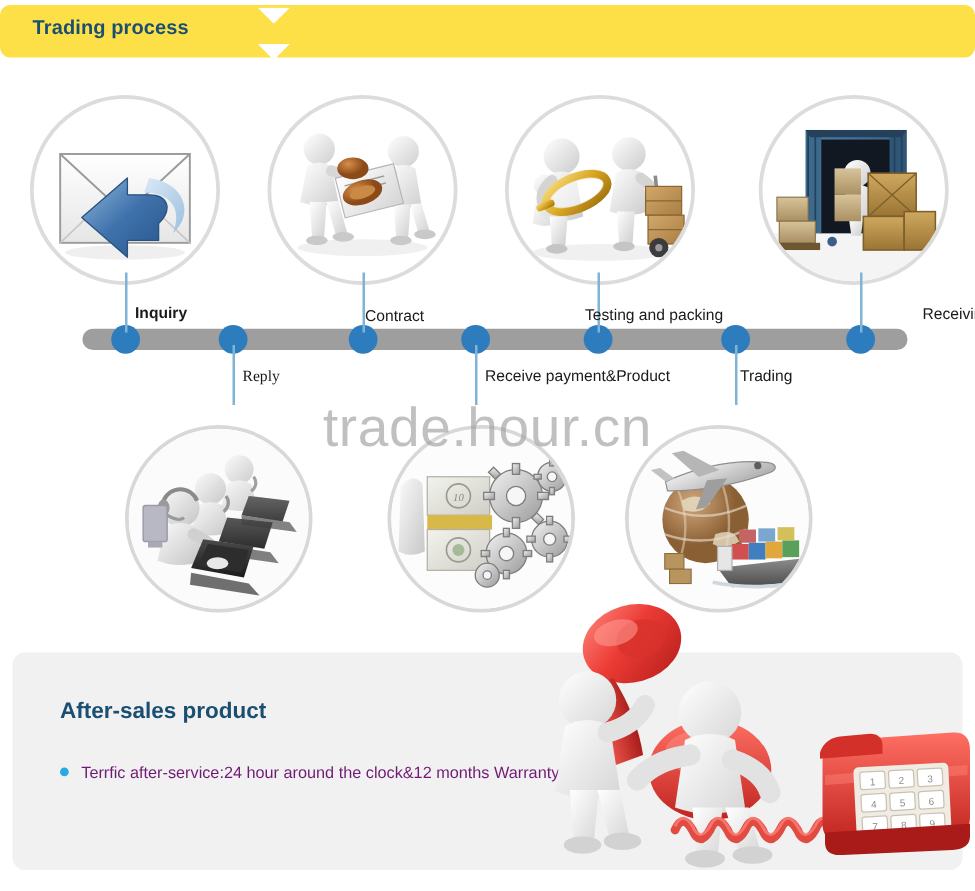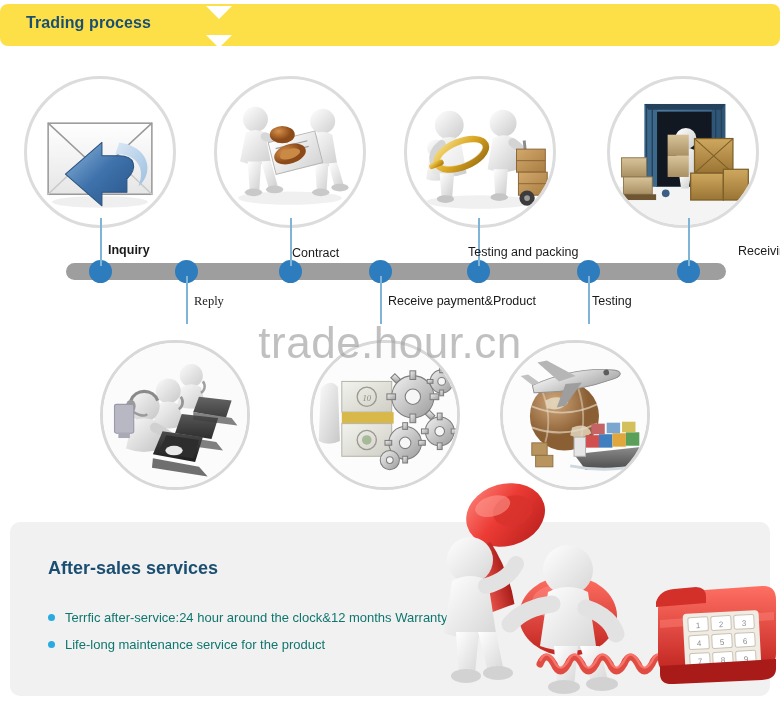--- a/index.html
+++ b/index.html
@@ -127,21 +127,21 @@
     display: flex; align-items: center;
   }
   .bullet-row.r1 { top: 88px; }
   .bullet-row.r2 { top: 115px; }
   .bullet-dot {
     width: 7px; height: 7px; border-radius: 50%;
     background: #29abe2; margin-right: 10px;
     flex: none;
   }
   .bullet-text {
-    font-size: 13px; color: #0f766e; white-space: nowrap;
+    font-size: 13px; color: #701a75; white-space: nowrap;
   }
 
   
   .phone-art {
     position: absolute;
     left: 420px; top: 468px;
     width: 360px; height: 245px;
     z-index: 20;
     pointer-events: none;
   }
@@ -350,21 +350,21 @@
       <div class="tl-stem" style="left: 290px; top: 218px; height: 48px;"></div>
       <div class="tl-label" style="left: 292px; top: 246px;">Contract</div>
       <div class="tl-dot" style="left: 380px;"></div>
       <div class="tl-stem" style="left: 380px; top: 276px; height: 48px;"></div>
       <div class="tl-label" style="left: 388px; top: 294px;">Receive payment&amp;Product</div>
       <div class="tl-dot" style="left: 478px;"></div>
       <div class="tl-stem" style="left: 478px; top: 218px; height: 48px;"></div>
       <div class="tl-label" style="left: 468px; top: 245px;">Testing and packing</div>
       <div class="tl-dot" style="left: 588px;"></div>
       <div class="tl-stem" style="left: 588px; top: 276px; height: 48px;"></div>
-      <div class="tl-label" style="left: 592px; top: 294px;">Testing</div>
+      <div class="tl-label" style="left: 592px; top: 294px;">Trading</div>
       <div class="tl-dot" style="left: 688px;"></div>
       <div class="tl-stem" style="left: 688px; top: 218px; height: 48px;"></div>
       <div class="tl-label" style="left: 698px; top: 244px; margin-left: 40px;">Receiving</div>
     </div>
 </div>
 
 <div class="circle bot-c b1">
   <svg class="art" viewBox="0 0 150 150">
     <defs>
       <linearGradient id="figB1" x1="0" y1="0" x2="1" y2="1">
@@ -535,28 +535,24 @@
     </g>
 
     <rect x="30" y="104" width="16" height="13" fill="#b8945f" stroke="#8b6c3c" stroke-width=".9"></rect>
     <rect x="34" y="117" width="18" height="12" fill="#b8945f" stroke="#8b6c3c" stroke-width=".9"></rect>
   </svg>
 </div>
 
 <div class="watermark">trade.hour.cn</div>
 
 <div class="panel">
-  <div class="panel-title">After-sales services</div>
+  <div class="panel-title">After-sales product</div>
   <div class="bullet-row r1">
     <span class="bullet-dot"></span>
     <span class="bullet-text">Terrfic after-service:24 hour around the clock&amp;12 months Warranty</span>
-  </div>
-  <div class="bullet-row r2">
-    <span class="bullet-dot"></span>
-    <span class="bullet-text">Life-long maintenance service for the product</span>
   </div>
 </div>
 
 <svg class="phone-art" viewBox="0 0 360 245">
   <defs>
     <linearGradient id="redA" x1="0" y1="0" x2="1" y2="1">
       <stop offset="0" stop-color="#ff8a80"></stop>
         <stop offset="0.45" stop-color="#ec3b35"></stop>
         <stop offset="1" stop-color="#b51d1a"></stop>
     </linearGradient>

